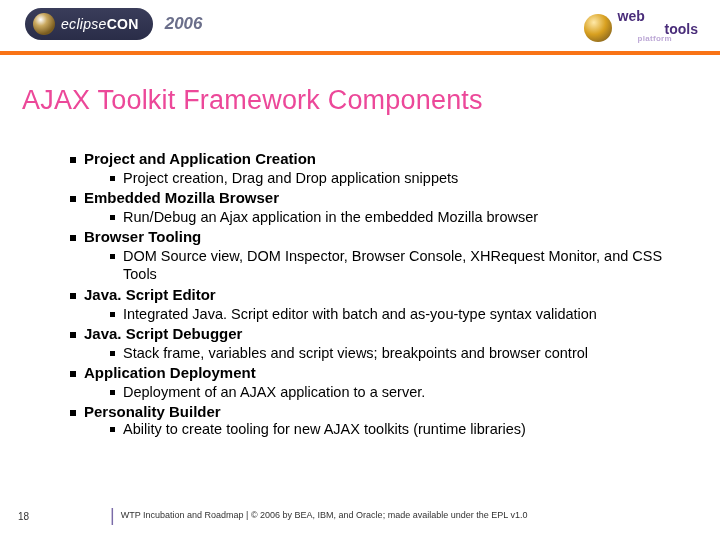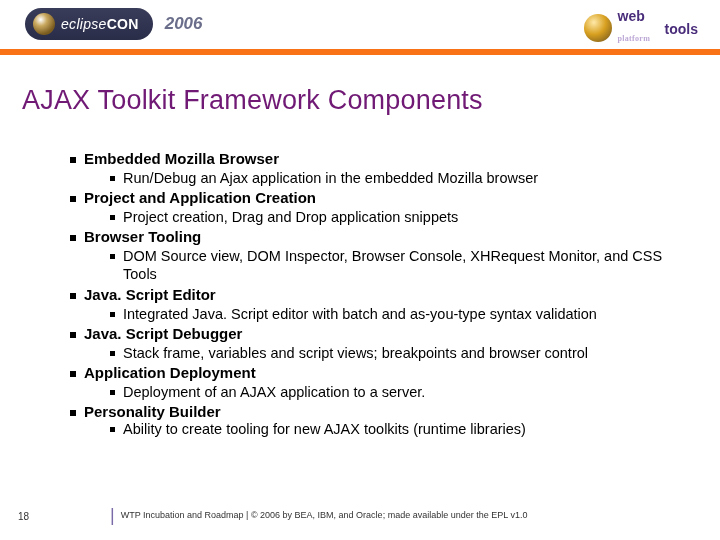--- a/index.html
+++ b/index.html
@@ -8,21 +8,21 @@
     height: 540px;
     background: #fff;
     font-family: Arial, Helvetica, sans-serif;
     position: relative;
     overflow: hidden;
   }
   .header {
     width: 100%;
     height: 55px;
     position: relative;
-    border-bottom: 6px solid #f97316;
+    border-bottom: 4px solid #f97316;
   }
   .logo-left {
     position: absolute;
     left: 25px;
     top: 8px;
     display: flex;
     align-items: center;
     gap: 6px;
   }
   .ec-logo {
@@ -54,28 +54,28 @@
     align-items: flex-end;
     gap: 6px;
   }
   .wt-orb {
     width: 28px; height: 28px; border-radius: 50%;
     background: radial-gradient(circle at 35% 30%, #ffe9a8 0%, #d8a020 45%, #7a5c1f 90%);
   }
   .wt-text { display: flex; flex-direction: column; line-height: 0.9; }
   .wt-web { color: #4a2d7a; font-size: 14px; font-weight: 800; }
   .wt-tools { color: #4a2d7a; font-size: 14px; font-weight: 800; margin-left: 12px; padding-left: 35px; }
-  .wt-platform { color: #bda8d6; font-size: 8px; font-weight: 700; letter-spacing: 0.3px; font-family: Liberation Serif, serif; }
+  .wt-platform { color: #bda8d6; font-size: 8px; font-weight: 700; margin-left: 20px; letter-spacing: 0.3px; }
 
   .title {
     position: absolute;
     left: 22px;
     top: 85px;
     font-size: 27px;
-    color: #701a75;
+    color: #ec4899;
     font-weight: 400;
     letter-spacing: 0.2px;
   }
 
   .content {
     position: absolute;
     left: 70px;
     top: 150px;
     right: 40px;
   }
@@ -163,39 +163,39 @@
     </div>
   </div>
 </div>
 
 <div class="title">AJAX Toolkit Framework Components</div>
 
 <div class="content">
   <div class="item">
       <div class="main-line">
         <span class="sq"></span>
+        <span class="main-label">Project and Application Creation</span>
+      </div>
+    <div class="sub">
+        <div class="sub-line">
+          <span class="sq-sm"></span>
+          <span class="sub-text">Project creation, Drag and Drop application snippets</span>
+        </div>
+      </div>
+    </div>
+
+  <div class="item">
+      <div class="main-line">
+        <span class="sq"></span>
         <span class="main-label">Embedded Mozilla Browser</span>
       </div>
     <div class="sub">
         <div class="sub-line">
           <span class="sq-sm"></span>
           <span class="sub-text">Run/Debug an Ajax application in the embedded Mozilla browser</span>
-        </div>
-      </div>
-    </div>
-
-  <div class="item">
-      <div class="main-line">
-        <span class="sq"></span>
-        <span class="main-label">Project and Application Creation</span>
-      </div>
-    <div class="sub">
-        <div class="sub-line">
-          <span class="sq-sm"></span>
-          <span class="sub-text">Project creation, Drag and Drop application snippets</span>
         </div>
       </div>
     </div>
 
   <div class="item">
       <div class="main-line">
         <span class="sq"></span>
         <span class="main-label">Browser Tooling</span>
       </div>
     <div class="sub">

